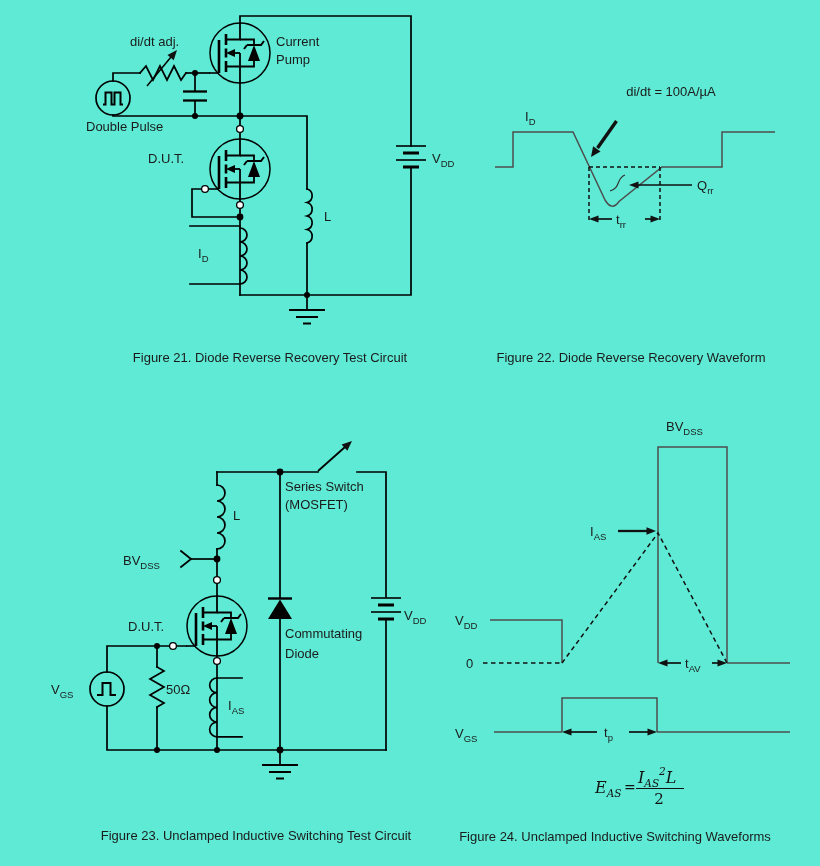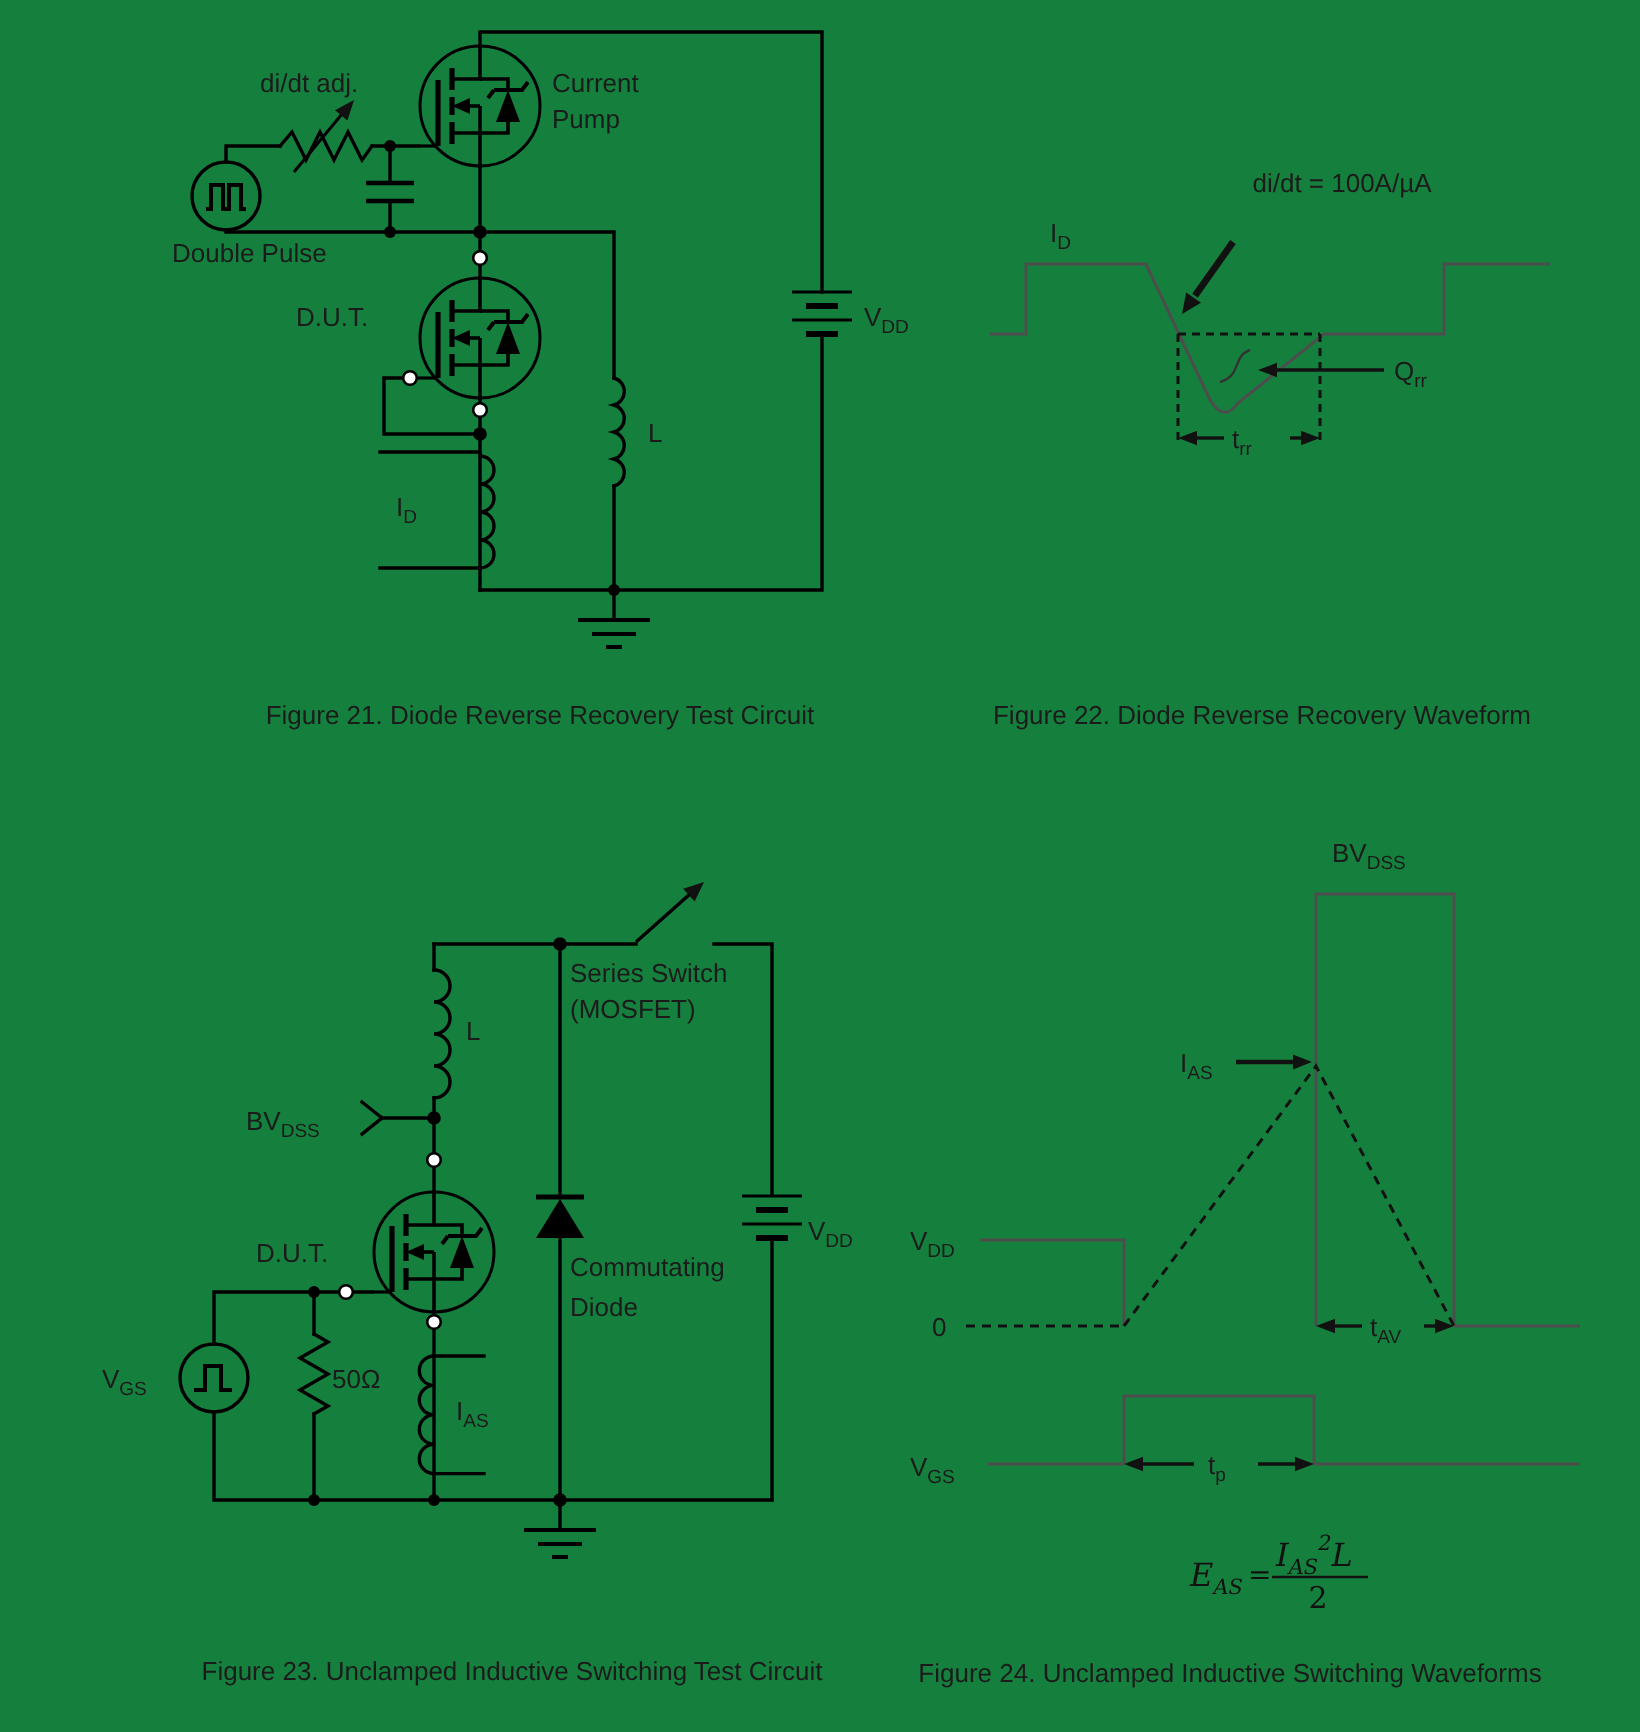--- a/index.html
+++ b/index.html
@@ -1,17 +1,17 @@
 <!DOCTYPE html>
 <html><head>
 <meta charset="utf-8">
 <style>
   html,body{margin:0;padding:0}
   body{width:820px;height:866px;background:#ffffff}
-  .page{position:relative;width:820px;height:866px;background:#15803d;overflow:hidden}
+  .page{position:relative;width:820px;height:866px;background:#5eead4;overflow:hidden}
   figure.fig{position:absolute;margin:0;padding:0}
   svg{display:block}
   .w{stroke:#000;stroke-width:1.7;fill:none;stroke-linecap:square}
   .wf{stroke:#4d4d4d;stroke-width:1.5;fill:none;stroke-linejoin:miter}
   .dsh{stroke:#111;stroke-width:1.5;fill:none;stroke-dasharray:4.5 3.5}
   .lbl{font-family:"Liberation Sans",sans-serif;font-size:13px;fill:#1b1b1b}
   .sub{font-size:9.5px}
   .cap{font-family:"Liberation Sans",sans-serif;font-size:13px;fill:#1b1b1b;text-anchor:middle}
   .dot{fill:#000;stroke:none}
   .oc{fill:#fff;stroke:#000;stroke-width:1.3}

